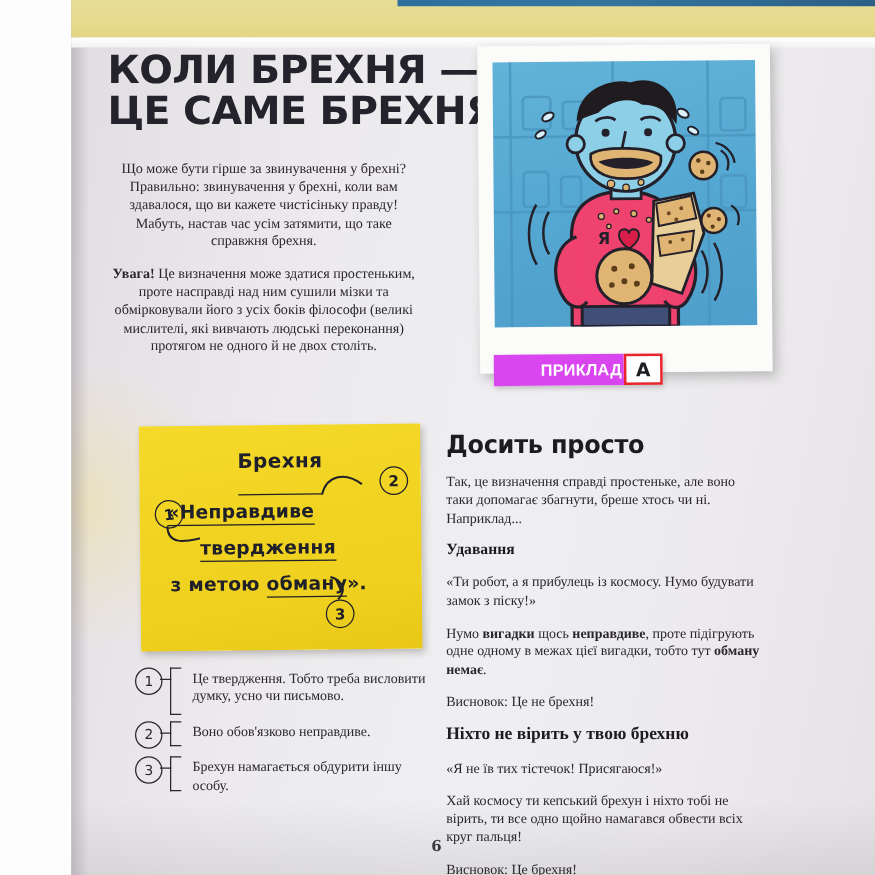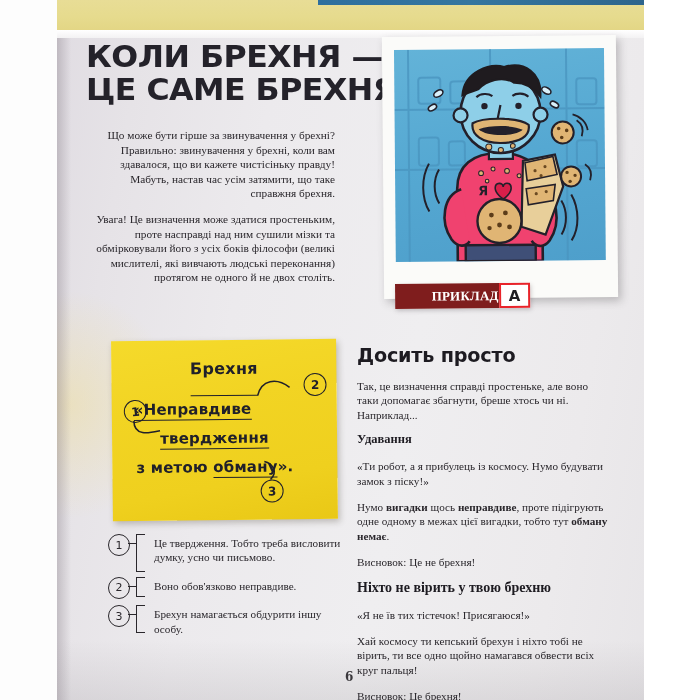--- a/index.html
+++ b/index.html
@@ -1,21 +1,21 @@
 <!DOCTYPE html>
 <html><head>
 <meta charset="utf-8">
 <style>
   html,body{margin:0;padding:0;}
   body{
     width:700px;height:700px;overflow:hidden;
     background:#ffffff;
     font-family:"Liberation Serif", serif;
   }
-  .scene{position:relative;width:644px;height:700px;overflow:hidden;background:#fdfdfd;}
+  .scene{position:relative;width:700px;height:700px;overflow:hidden;background:#fdfdfd;}
 
   
   .page{
     position:absolute;left:57px;top:0;width:643px;height:700px;
     background:#dbd7dd;
   }
   .page-inner{
     position:absolute;left:0;top:0;right:0;bottom:0;
     background:linear-gradient(100deg,#e0dce2 0%,#e6e3e7 12%,#eceaed 30%,#efeef0 55%,#eceaec 78%,#e5e3e6 100%);
   }
@@ -59,24 +59,24 @@
     transform:scaleX(1.02);
     transform-origin:left top;
   }
   .headline .l1{display:block;white-space:nowrap;}
   .headline .l2{display:block;white-space:nowrap;}
 
   
   .colL{
     position:absolute;left:87px;top:128px;width:248px;
     font-size:11.3px;line-height:14.6px;color:#2a272c;
-    text-align:right;
+    text-align:center;
   }
   .colL p{margin:0 0 11px 0;}
-  .colL b{font-weight:normal;}
+  .colL b{font-weight:bold;}
 
   
   .note{
     position:absolute;left:112px;top:340px;width:225px;height:180px;
     background:linear-gradient(170deg,#f5da2b 0%,#f2d423 35%,#efd01e 75%,#e9c816 100%);
     box-shadow:2px 3px 6px rgba(60,55,40,.28);
     transform:rotate(-0.6deg);
   }
   .note-title{
     position:absolute;left:0;right:0;top:19px;text-align:center;
@@ -136,22 +136,22 @@
     background:linear-gradient(170deg,#63b3d8 0%,#55a8d2 50%,#4e9fcb 100%);
     overflow:hidden;
   }
   .badge{
     position:absolute;left:11px;top:247px;width:135px;height:25px;
     background:#fdfdfb;
     box-shadow:1px 2px 4px rgba(70,65,70,.25);
     display:flex;align-items:stretch;
   }
   .badge-red{
-    background:#7f1d1d;flex:1;display:flex;align-items:center;justify-content:center;
-    font-family:Liberation Serif, serif;font-weight:bold;font-size:13px;color:#ffffff;
+    background:#d946ef;flex:1;display:flex;align-items:center;justify-content:center;
+    font-family:Liberation Sans, sans-serif;font-weight:bold;font-size:13px;color:#ffffff;
     letter-spacing:.2px;
     padding-left:36px;
   }
   .badge-letter{
     width:27px;background:#ffffff;border:2px solid #e8232a;
     display:flex;align-items:center;justify-content:center;
     font-family:"DejaVu Sans", sans-serif;font-weight:bold;font-size:15px;color:#1d1d22;
   }
 
   

